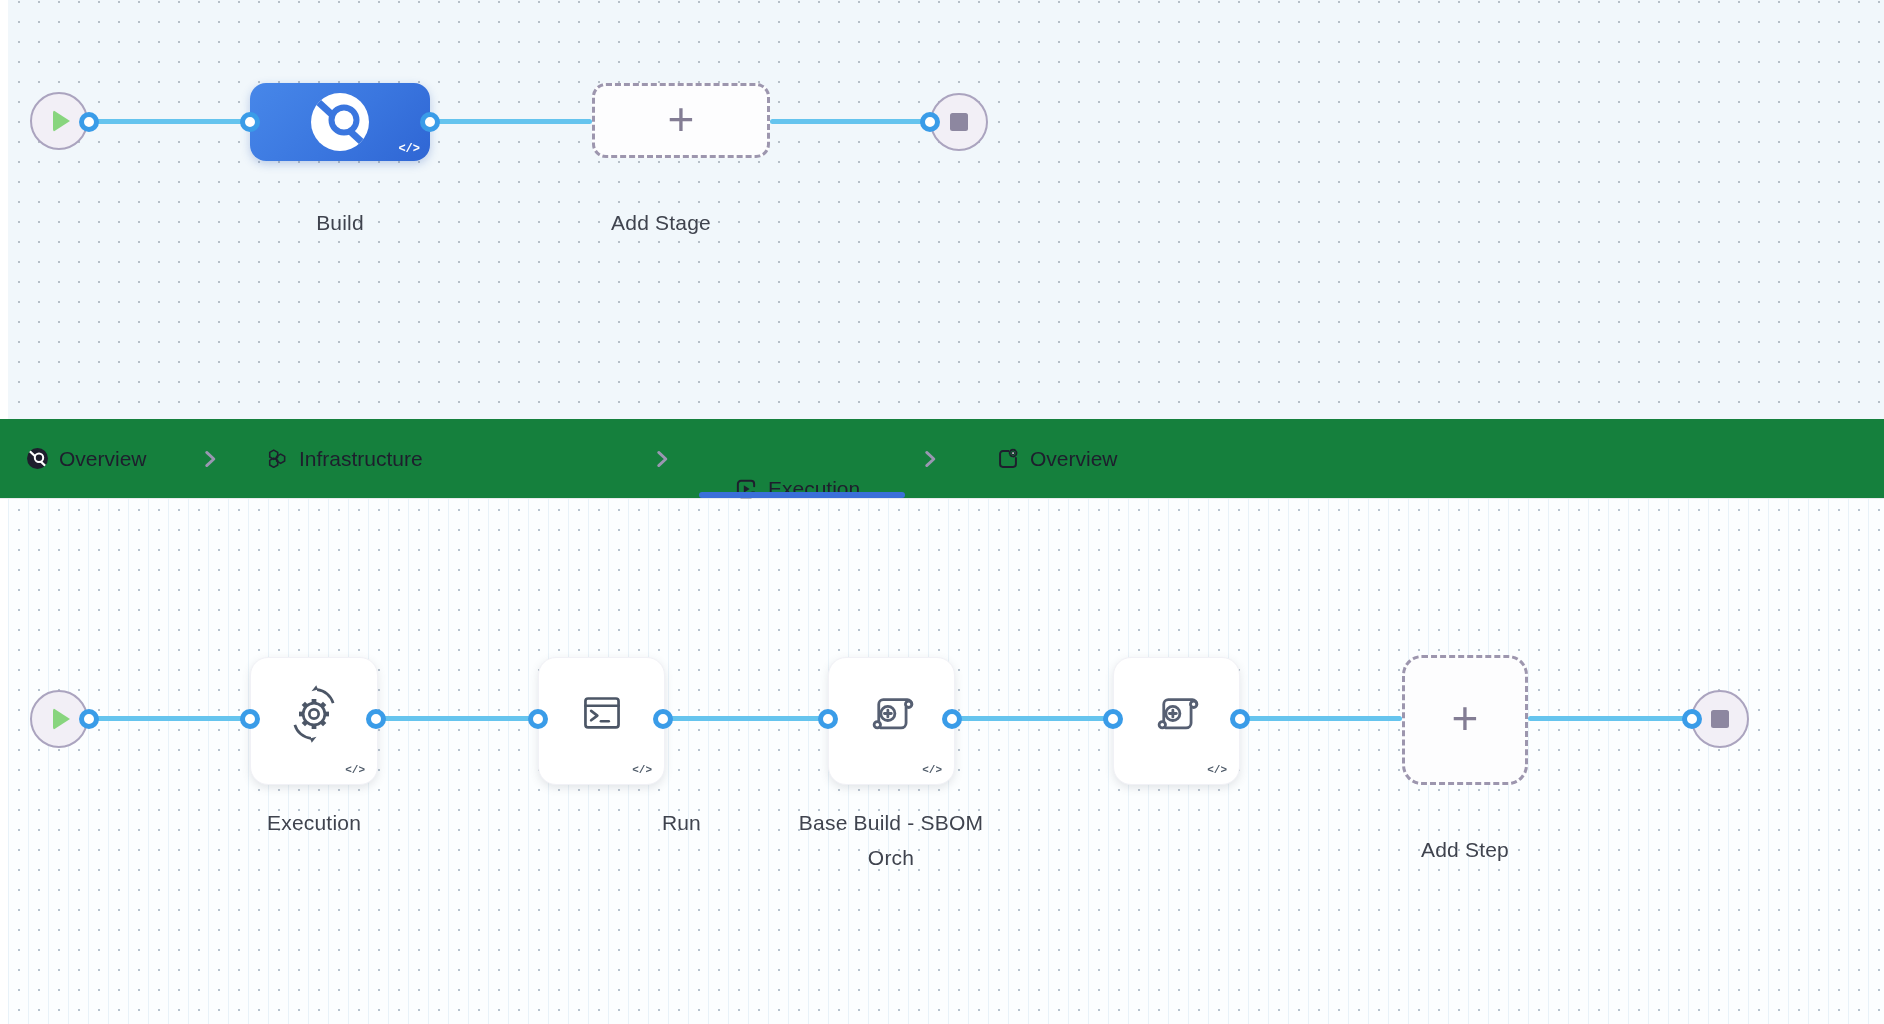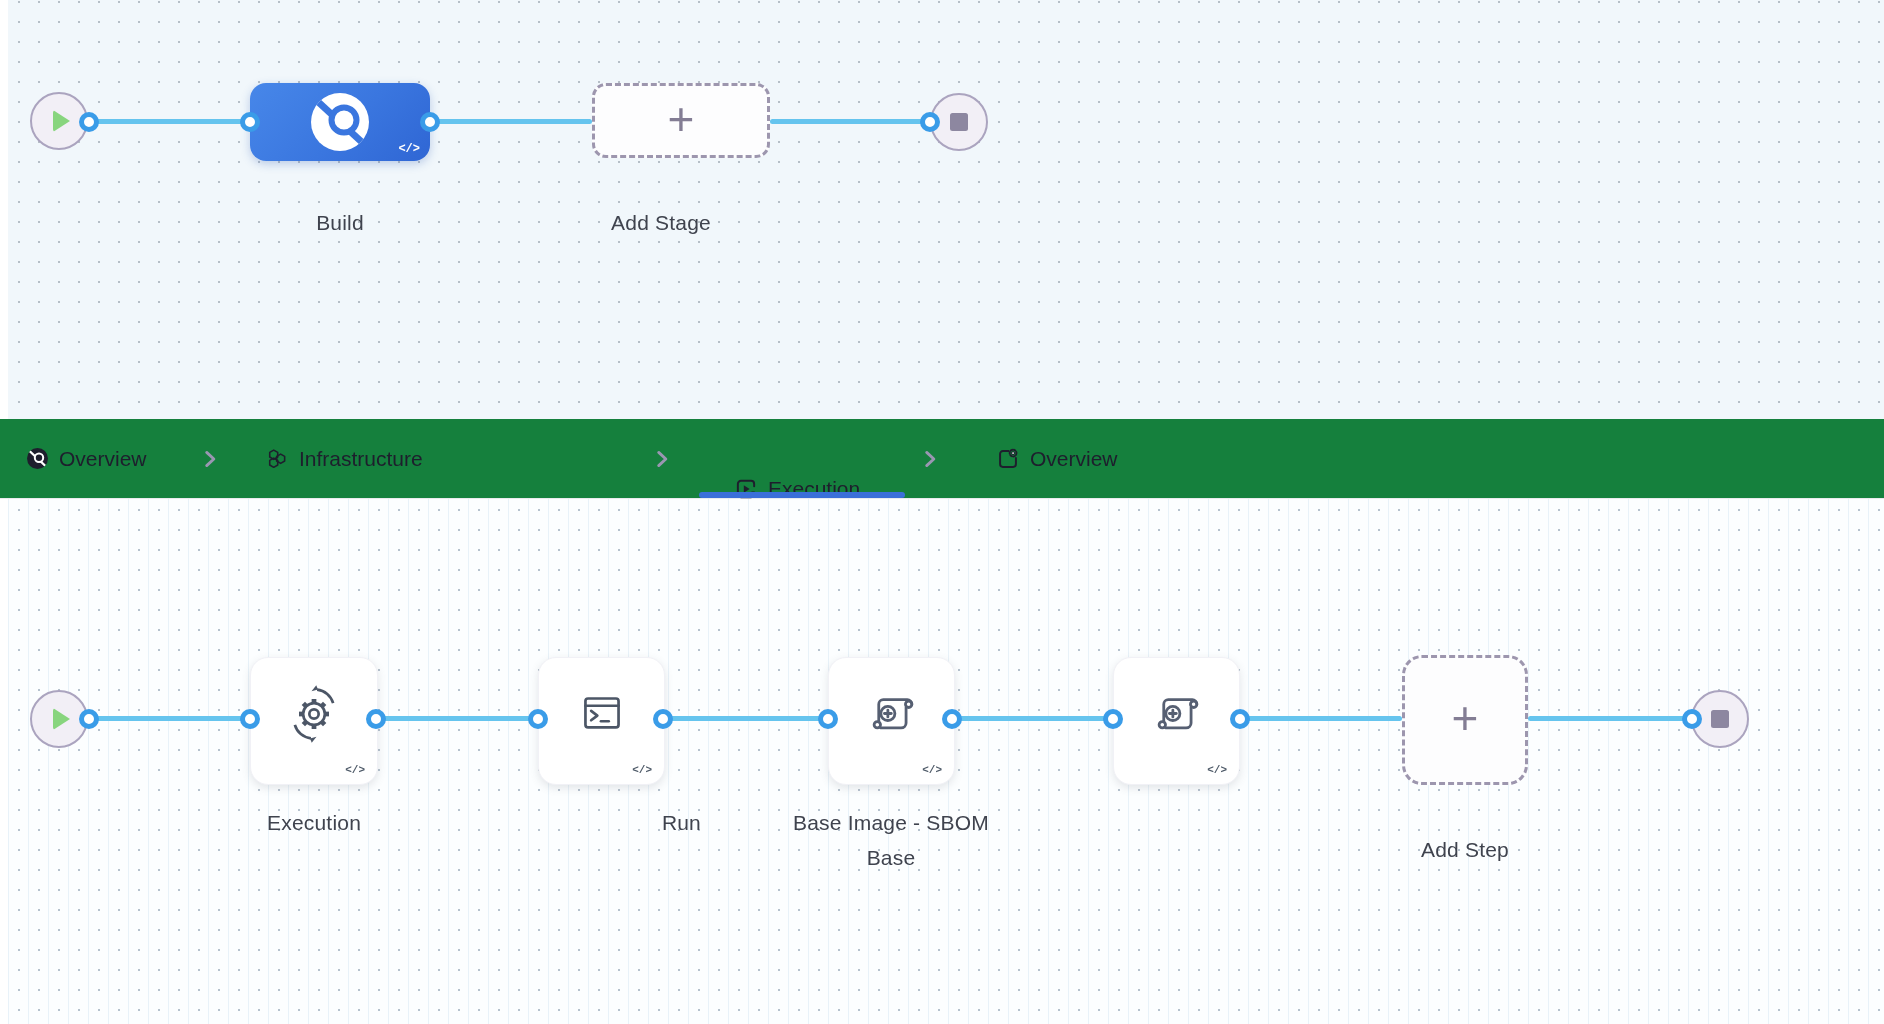--- a/index.html
+++ b/index.html
@@ -284,21 +284,21 @@
           <circle cx="44.1" cy="19.6" r="3.1"></circle>
           <path d="M41.6 22.4 V37.6 A4.8 4.8 0 0 1 36.8 42.4 H16.8"></path>
           <circle cx="13.8" cy="39.4" r="3.1"></circle>
           <circle cx="24" cy="28.5" r="6.8"></circle>
           <line x1="20.7" y1="28.5" x2="27.3" y2="28.5"></line>
           <line x1="24" y1="25.2" x2="24" y2="31.8"></line>
         </svg>
       </span>
       <span class="yaml-badge">&lt;/&gt;</span>
     </div>
-    <div class="node-label" style="left:791px; top:306px;">Base Image - SBOM Base</div>
+    <div class="node-label" style="left:791px; top:306px;">Base Build - SBOM Orch</div>
 
     <div class="step-card" style="left:1113px; width:127px;">
       <span class="step-icon">
         <svg width="58" height="60" viewBox="0 0 56 58" fill="none" stroke="#565f72" stroke-width="2.7" stroke-linecap="round" stroke-linejoin="round">
           <path d="M15.2 36.6 V19.6 A4.4 4.4 0 0 1 19.6 15.2 H42.8 A4.6 4.6 0 0 1 47.2 19.4"></path>
           <circle cx="44.1" cy="19.6" r="3.1"></circle>
           <path d="M41.6 22.4 V37.6 A4.8 4.8 0 0 1 36.8 42.4 H16.8"></path>
           <circle cx="13.8" cy="39.4" r="3.1"></circle>
           <circle cx="24" cy="28.5" r="6.8"></circle>
           <line x1="20.7" y1="28.5" x2="27.3" y2="28.5"></line>

